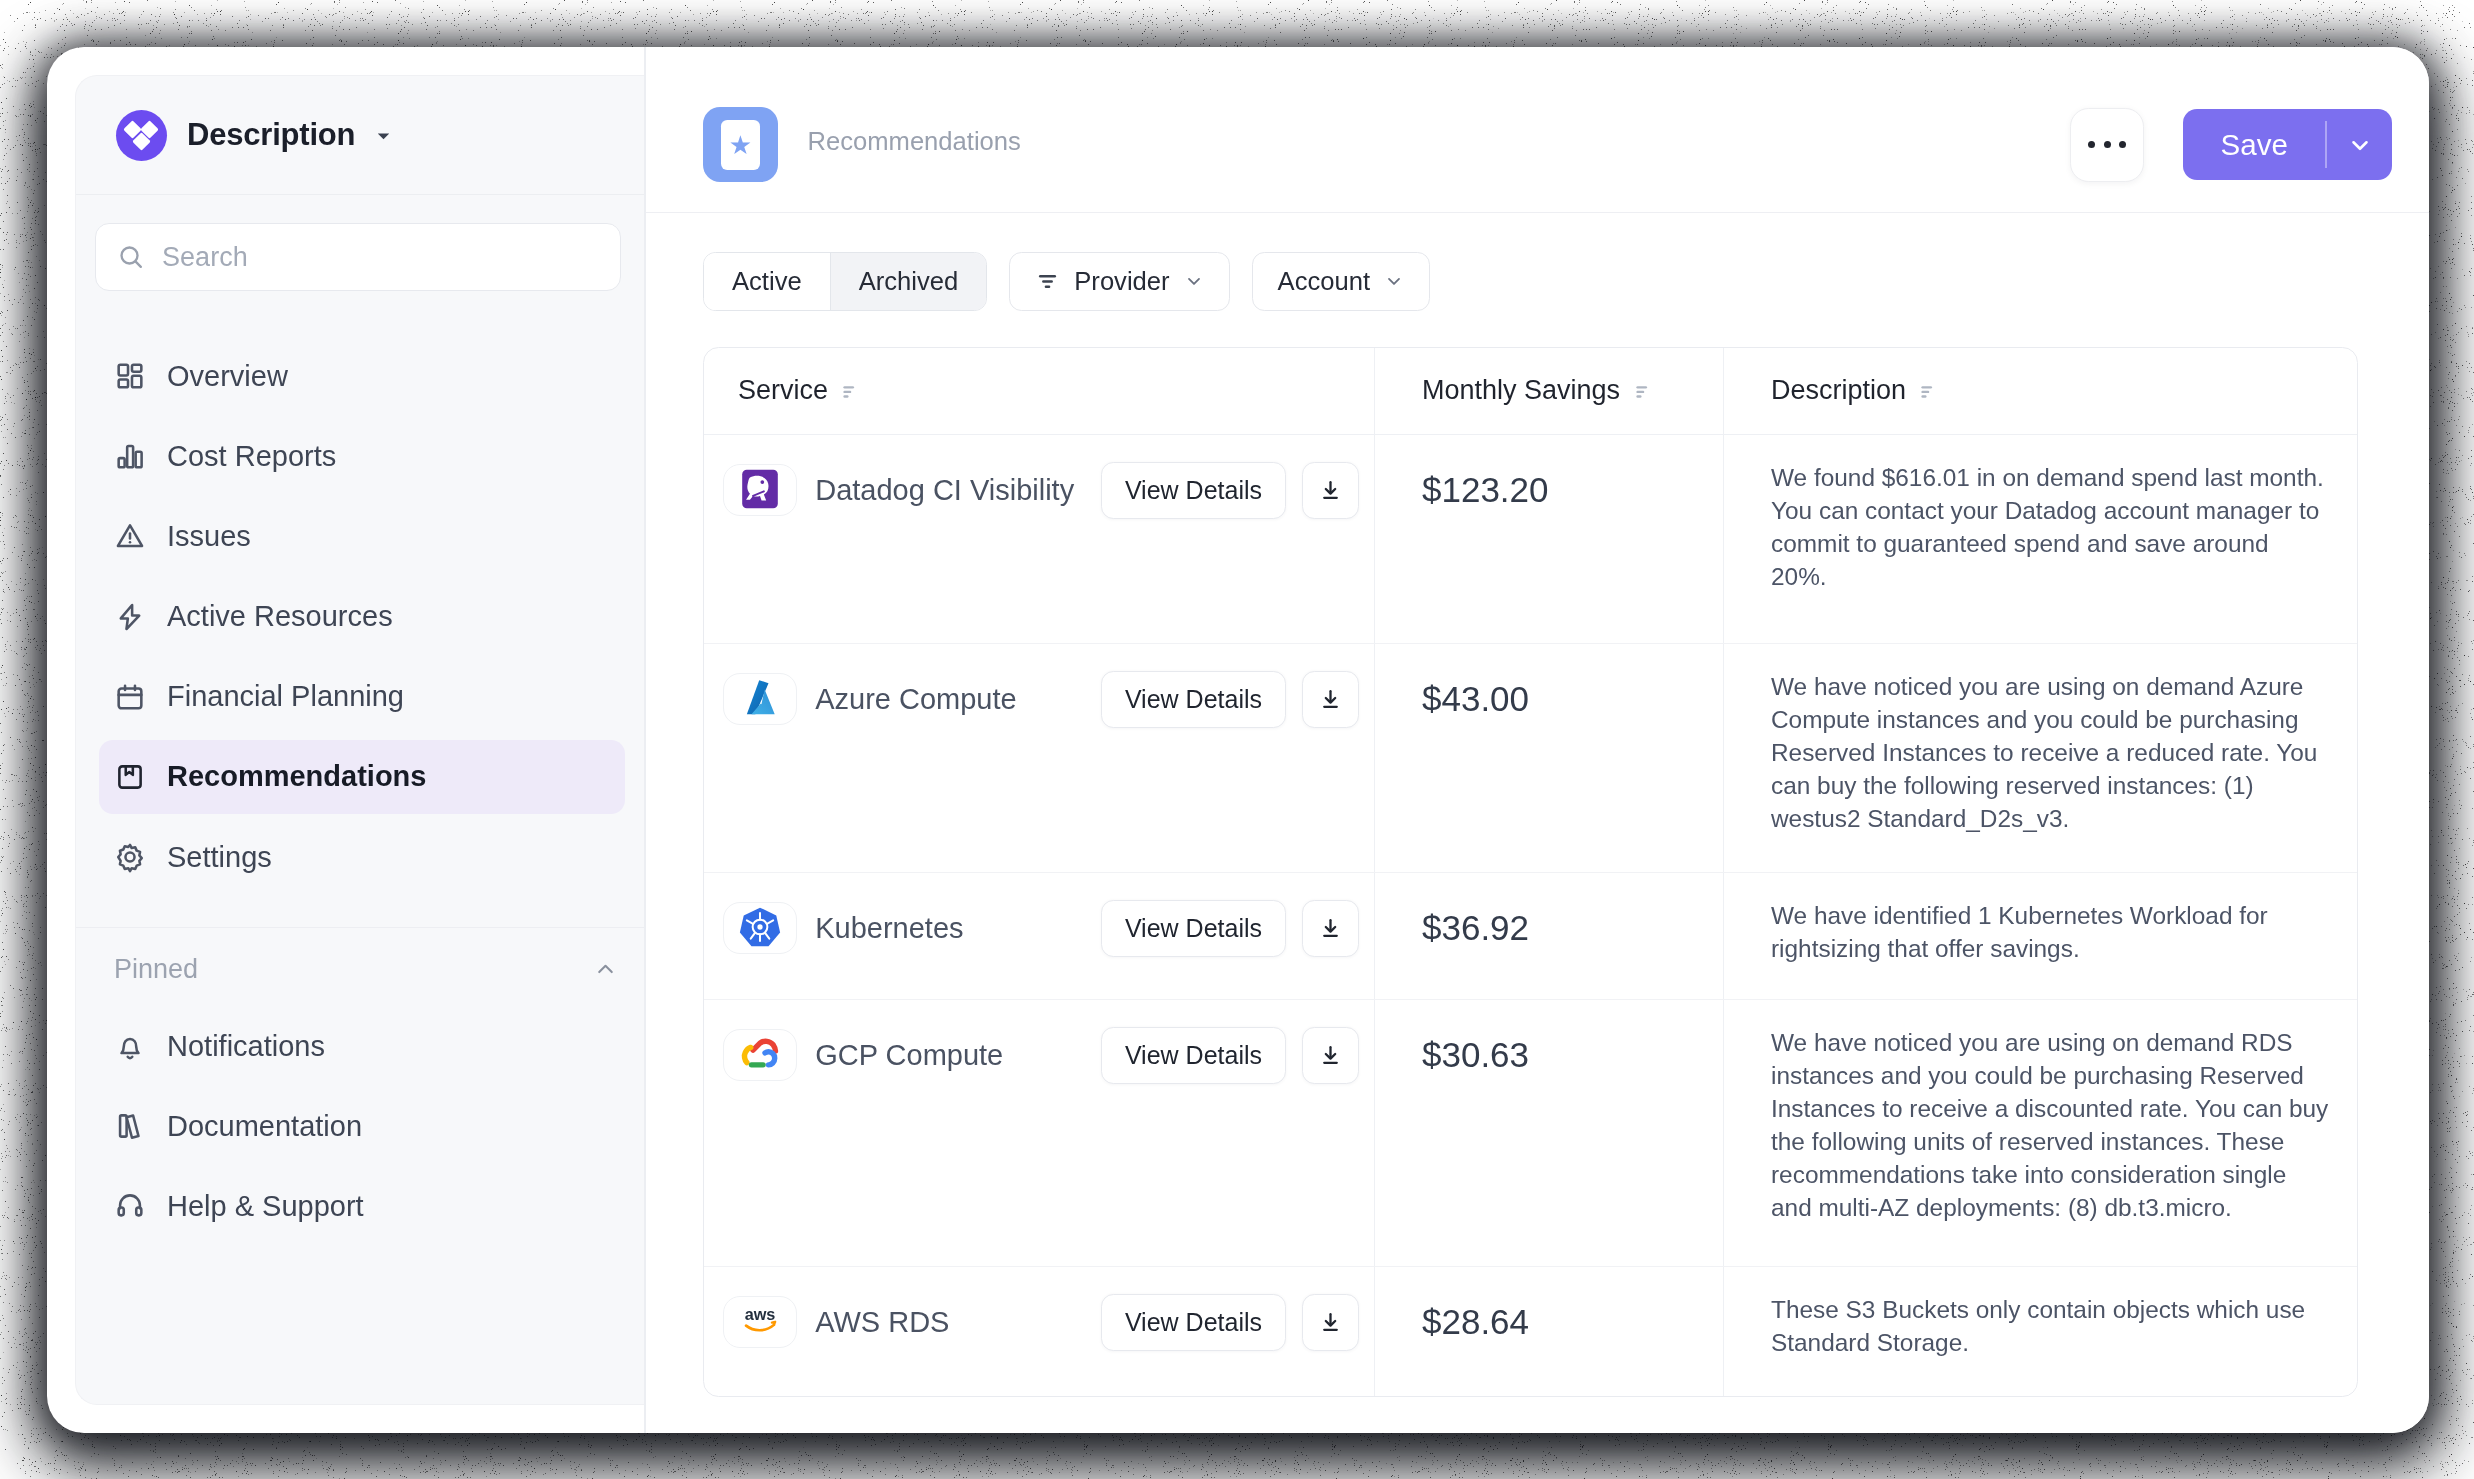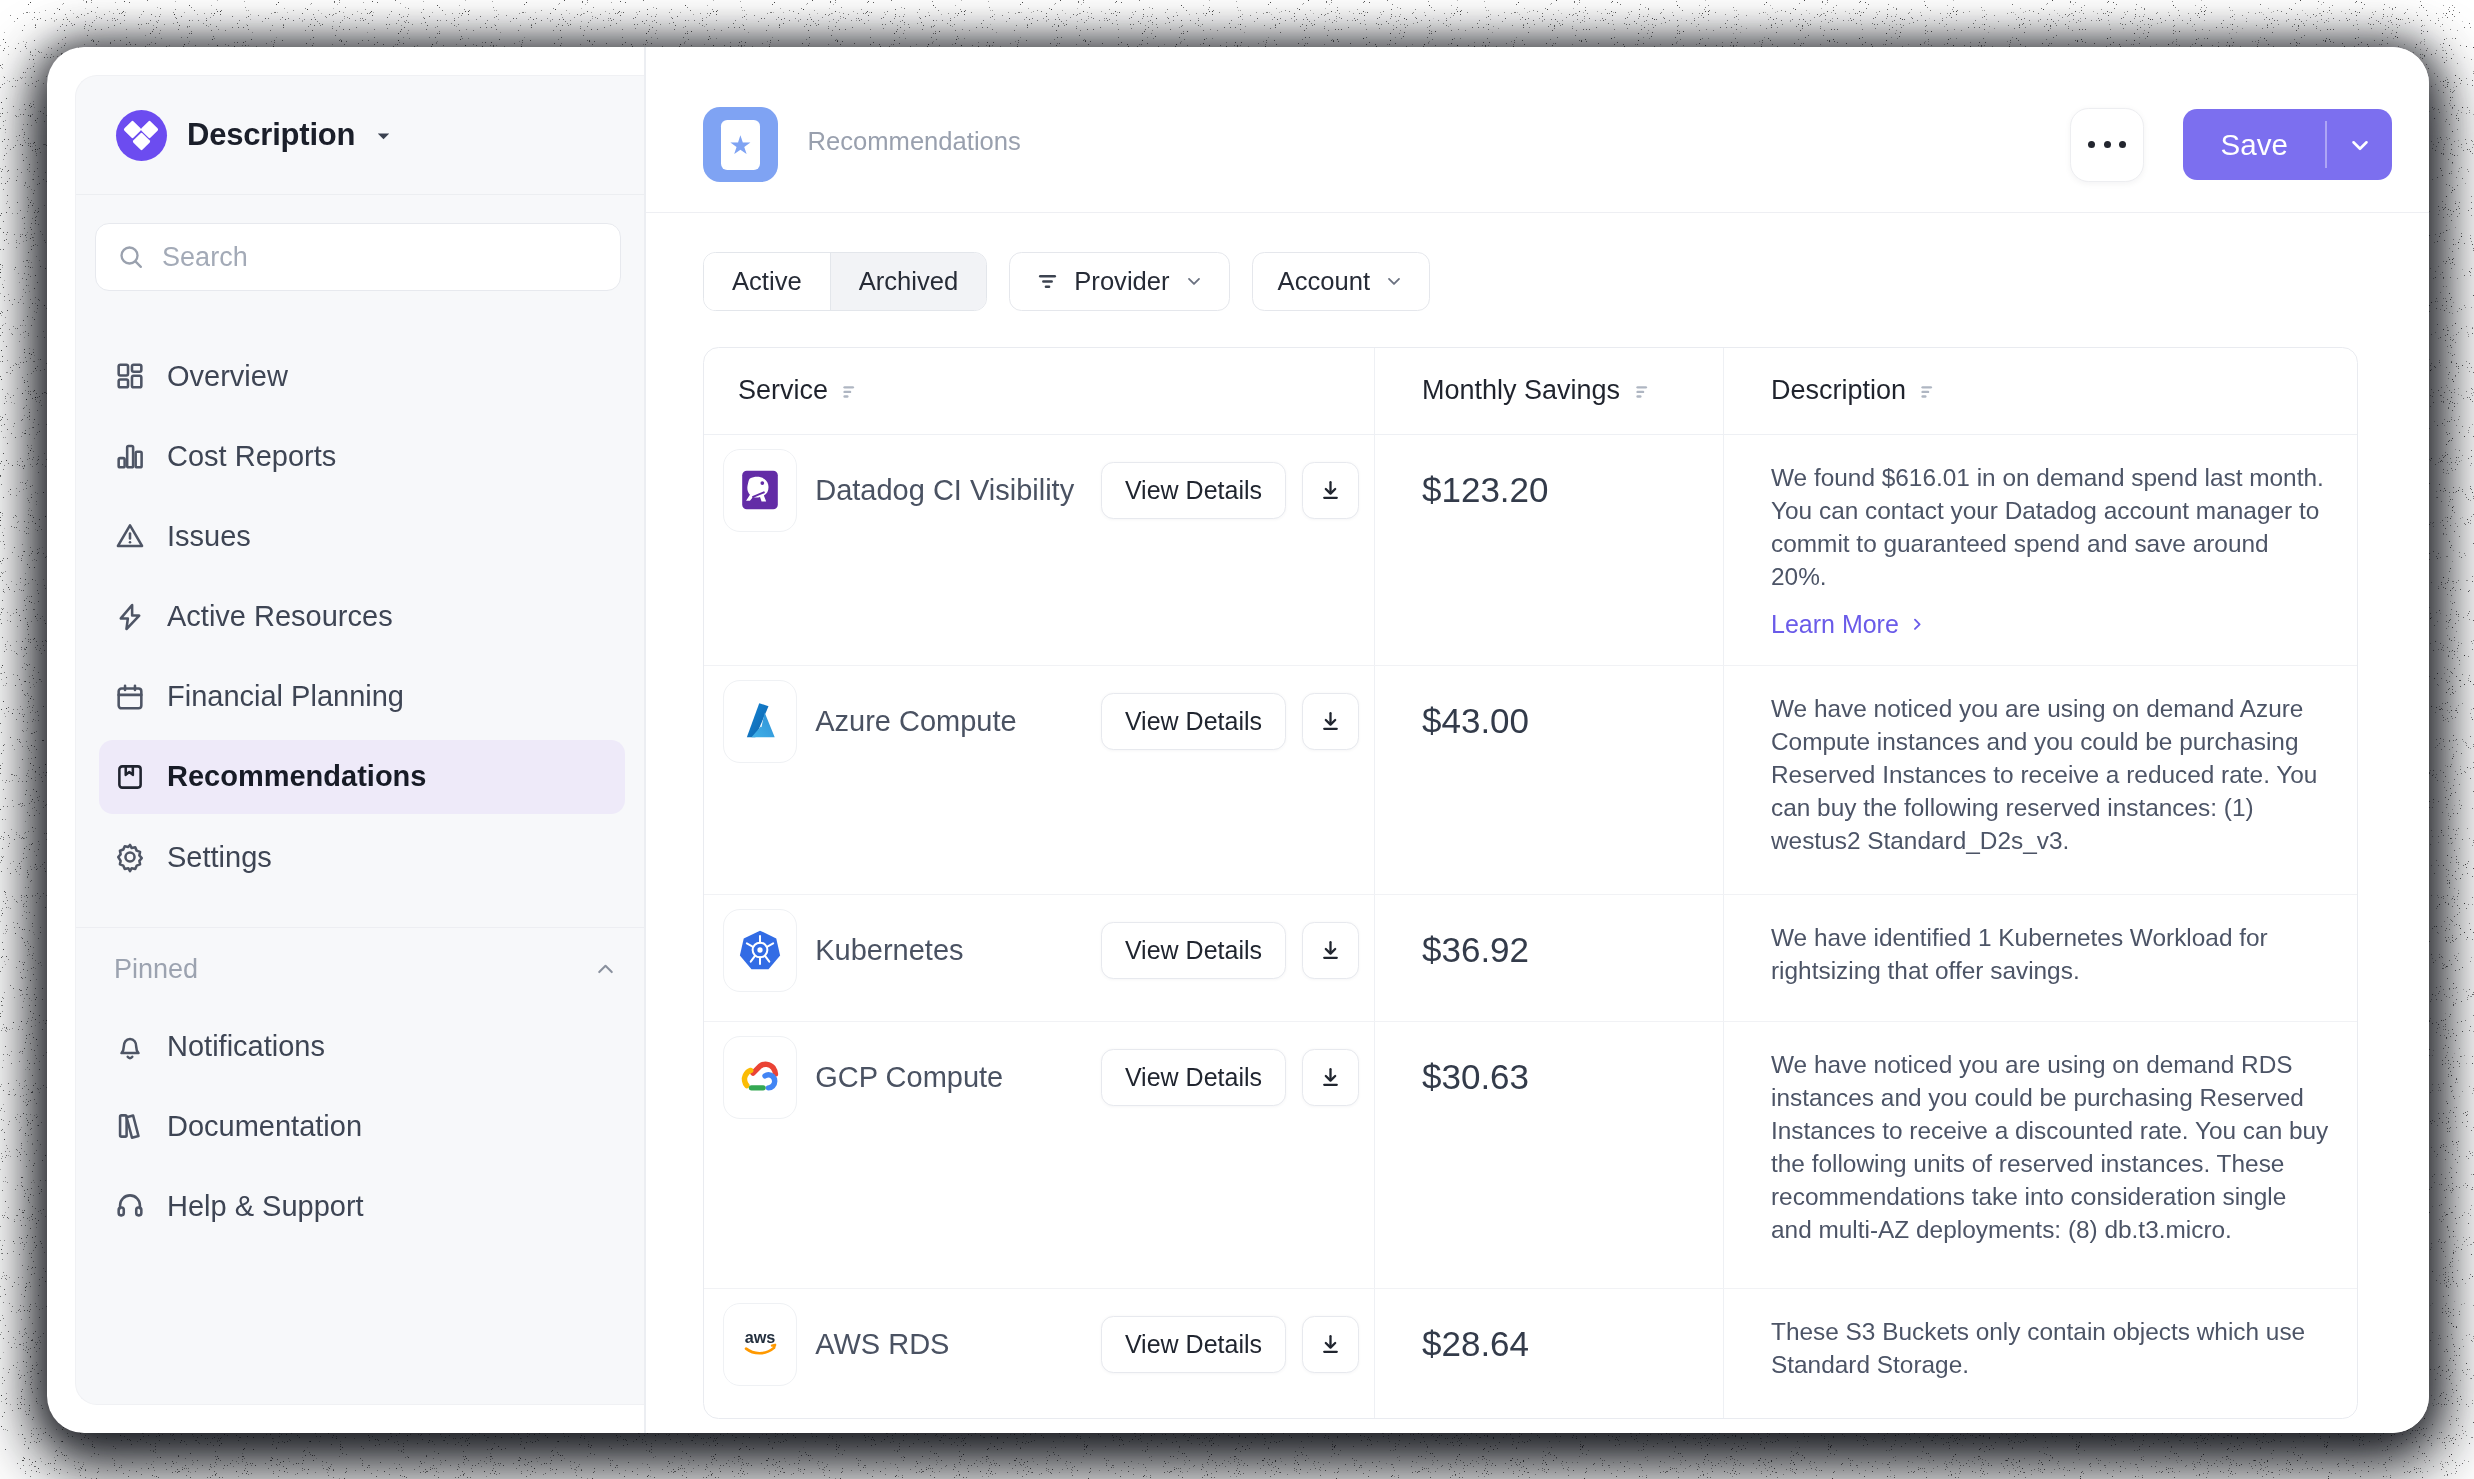--- a/index.html
+++ b/index.html
@@ -86,22 +86,22 @@
   .th.c2, .th.c3 { padding-left:47px; border-left:1.6px solid #EEF0F4; }
   .sort-ic { margin-left:12.4px; color:#AFB6C2; display:flex; }
 
   .t-row { border-bottom:1.6px solid #F1F2F5; }
   .t-row:last-child { border-bottom:none; }
   .t-row.r0 { min-height:209px; } .t-row.r1 { min-height:229px; } .t-row.r2 { min-height:127px; }
   .t-row.r3 { min-height:267px; } .t-row.r4 { min-height:129px; }
 
   .cell-svc { padding:18.6px 15.5px 18.6px 18.6px; }
   .svc-strip { display:flex; align-items:center; height:74px; }
-  .svc-icon { width:74px; height:83px; border:1.6px solid #EFF1F4; border-radius:17px; background:#fff;
-    display:flex; align-items:center; justify-content:center; flex:none; }
+  .svc-icon { width:74px; height:52px; border:1.6px solid #EFF1F4; border-radius:17px; background:#fff;
+    display:flex; justify-content:center; flex:none; }
   .svc-name { margin-left:18.6px; font-size:29px; color:#4A5262; }
   .svc-actions { margin-left:auto; display:flex; align-items:center; gap:15.5px; }
   .view-btn { height:57px; padding:0 23px; background:#fff; border:1.6px solid #E7E9EE; border-radius:12.4px;
     font-size:25px; font-weight:500; color:#20252F; display:flex; align-items:center; cursor:pointer;
     box-shadow:0 0.8px 3.1px rgba(16,24,40,0.04); }
   .dl-btn { width:57px; height:57px; background:#fff; border:1.6px solid #E7E9EE; border-radius:12.4px;
     display:flex; align-items:center; justify-content:center; cursor:pointer; box-shadow:0 0.8px 3.1px rgba(16,24,40,0.04); }
 
   .cell-sav { padding:18.6px 15.5px 18.6px 47px; border-left:1.6px solid #EEF0F4; }
   .sav-strip { height:74px; display:flex; align-items:center; font-size:35px; color:#333B4A; }
@@ -390,26 +390,20 @@
                     </svg>
                 </button>
               </span>
             </div>
           </div>
           <div class="cell-sav">
               <div class="sav-strip">$123.20</div>
             </div>
           <div class="cell-desc">
             <p>We found $616.01 in on demand spend last month. You can contact your Datadog account manager to commit to guaranteed spend and save around 20%.</p>
-            <div class="learn-more">
-              <span>Learn More</span>
-              <svg class="ic" width="18.6" height="18.6" viewBox="0 0 24 24" fill="none" stroke="#6A5BE9" stroke-width="2.4" stroke-linecap="round" stroke-linejoin="round">
-                  <path d="M9 6l6 6-6 6"></path>
-                </svg>
-            </div>
           </div>
         </div>
 
         <div class="t-row r1">
           <div class="cell-svc">
             <div class="svc-strip">
               <span class="svc-icon">
                 <svg class="ic" width="48" height="48" viewBox="0 0 62 62">
                     <defs>
                       <linearGradient id="azg1" x1="0" y1="0" x2="1" y2="1">

